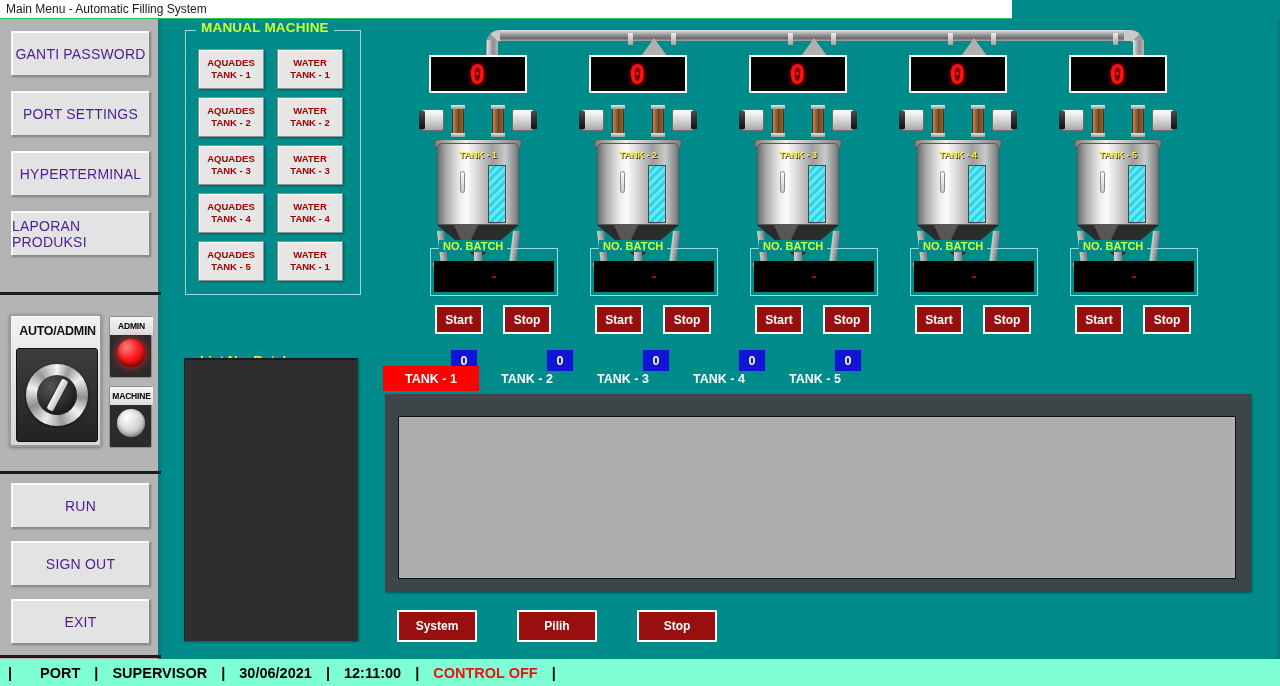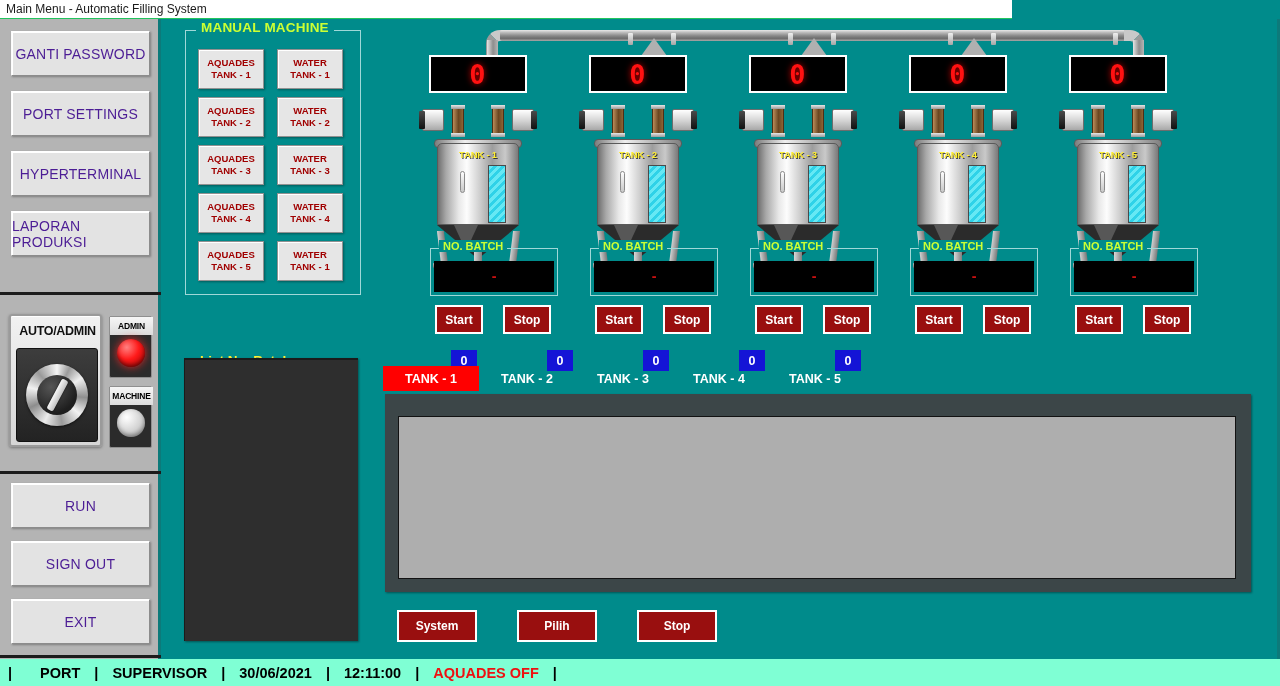--- a/index.html
+++ b/index.html
@@ -755,17 +755,17 @@
     <span class="sb-cell">|</span>
     <span class="sb-sep-bar"></span>
     <span class="sb-cell">PORT</span>
     <span class="sb-sep-bar">|</span>
     <span class="sb-cell">SUPERVISOR</span>
     <span class="sb-sep-bar">|</span>
     <span class="sb-cell">30/06/2021</span>
     <span class="sb-sep-bar">|</span>
     <span class="sb-cell">12:11:00</span>
     <span class="sb-sep-bar">|</span>
-    <span class="sb-cell alert">AQUADES OFF</span>
+    <span class="sb-cell alert">CONTROL OFF</span>
     <span class="sb-sep-bar">|</span>
   </div>
 
 </div>
 
 </body></html>

